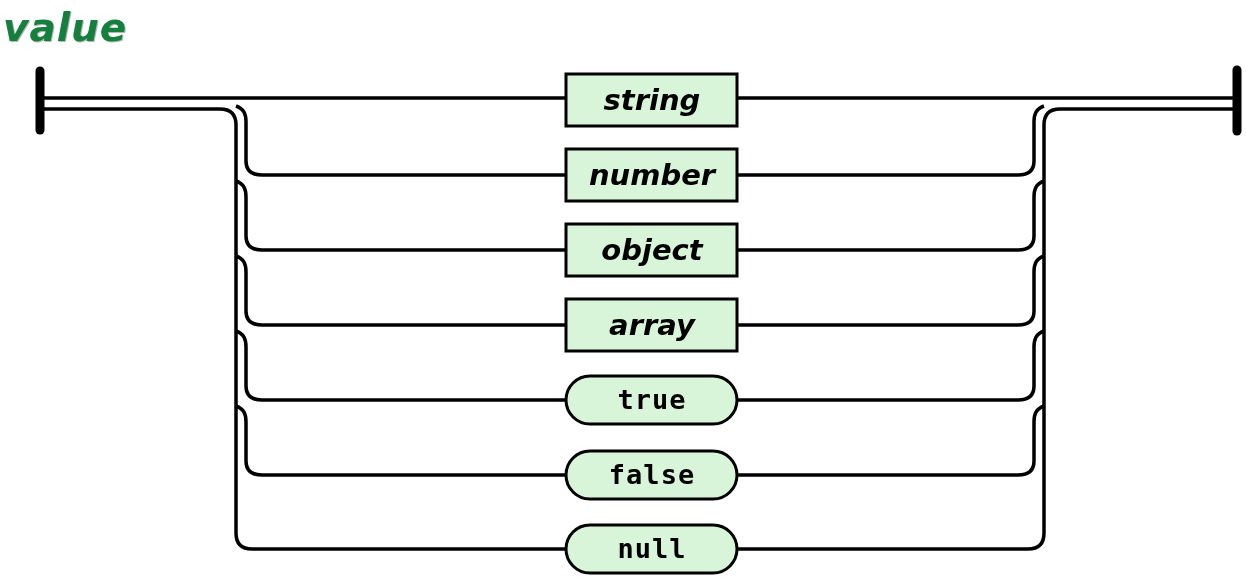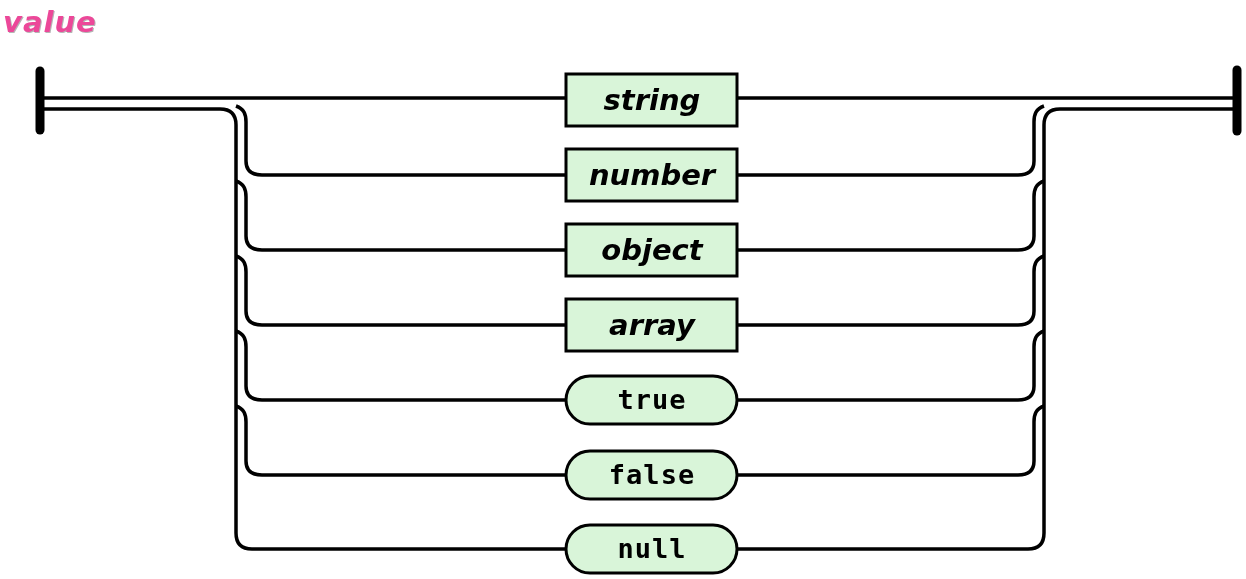--- a/index.html
+++ b/index.html
@@ -14,24 +14,24 @@
   .stage {
     position: relative;
     width: 1246px;
     height: 579px;
   }
   .rule-title {
     position: absolute;
     left: 3px;
     top: 5px;
     font-family: "DejaVu Sans", sans-serif;
-    font-size: 29px;
+    font-size: 39px;
     font-weight: bold;
     font-style: italic;
-    color: #ec4899;
+    color: #15803d;
     text-shadow: 1px 1px 0 #b5b5b5;
     letter-spacing: 1px;
   }
   svg { display: block; }
   .rail {
     fill: none;
     stroke: #000000;
     stroke-width: 3.5;
   }
   .terminal-bar {

